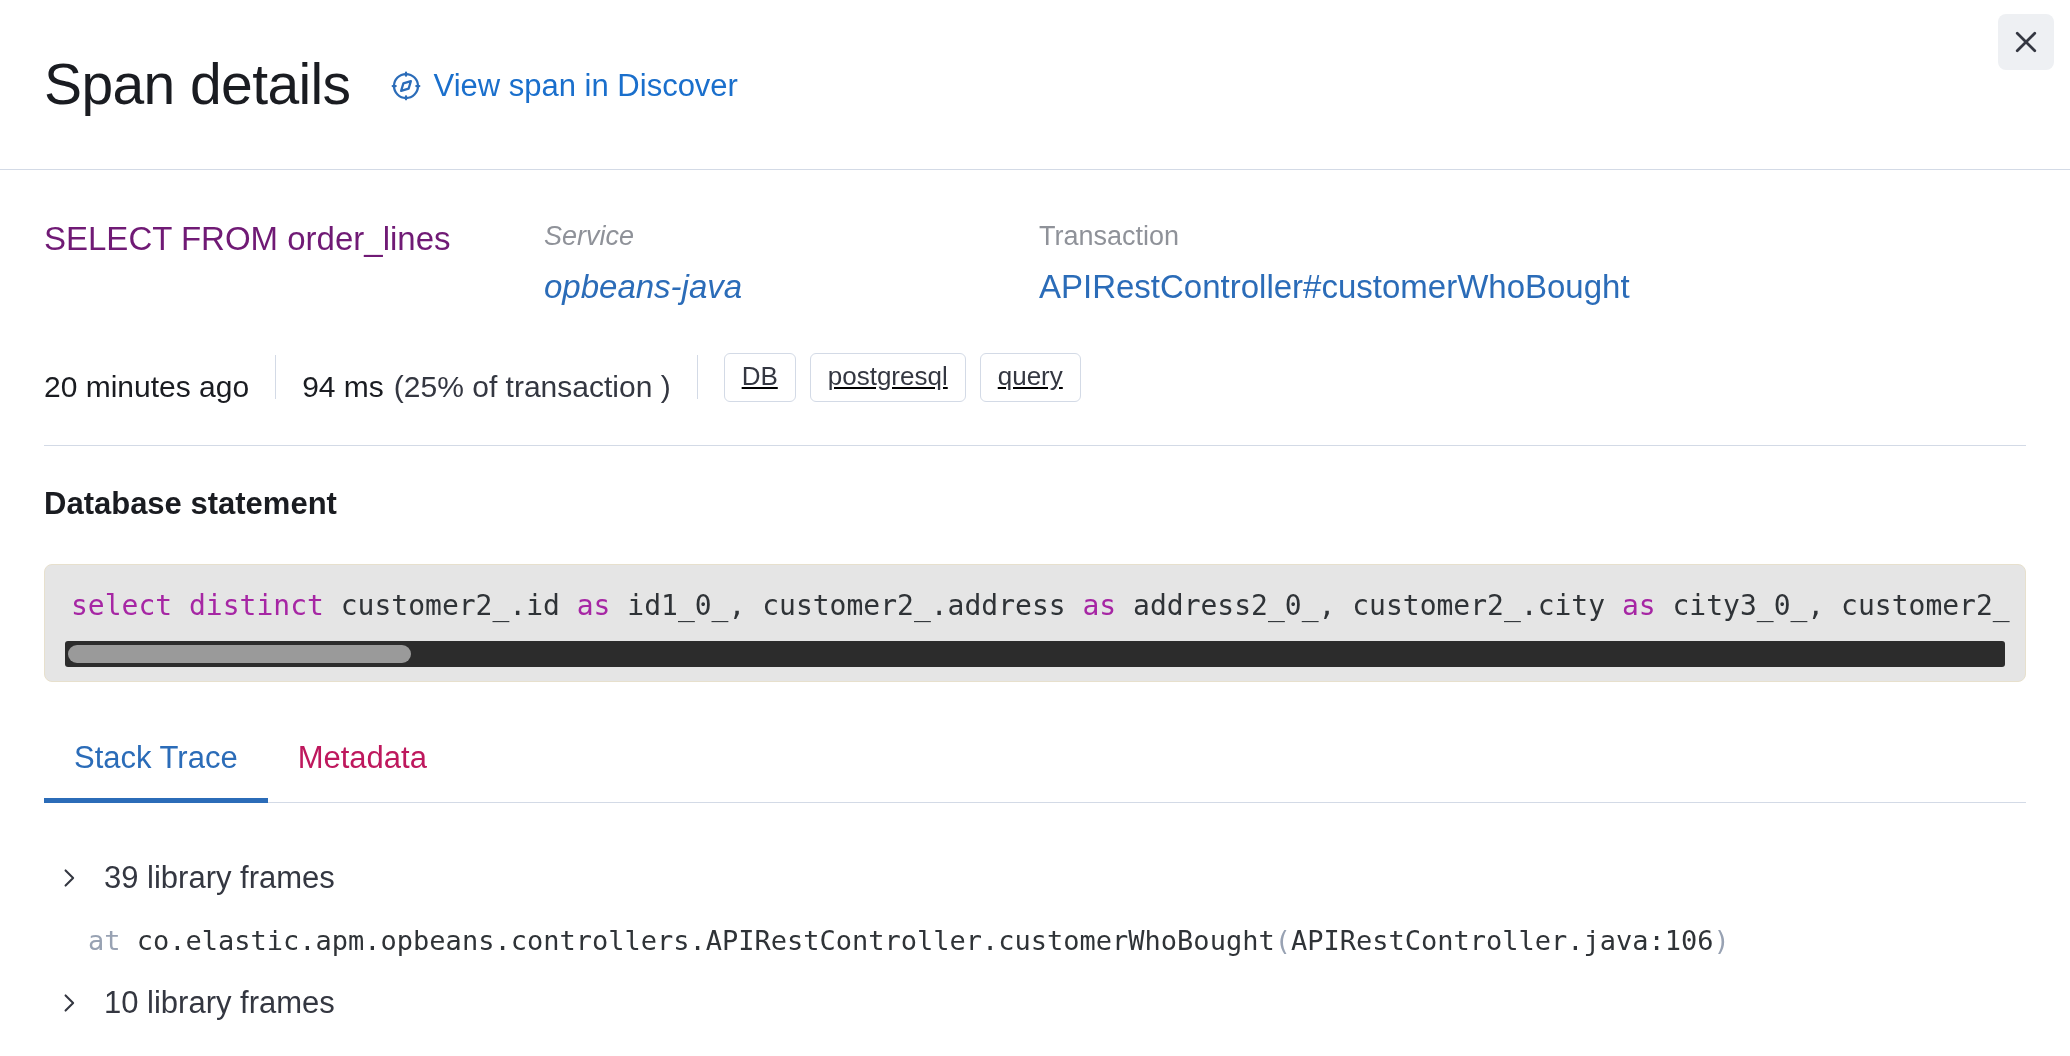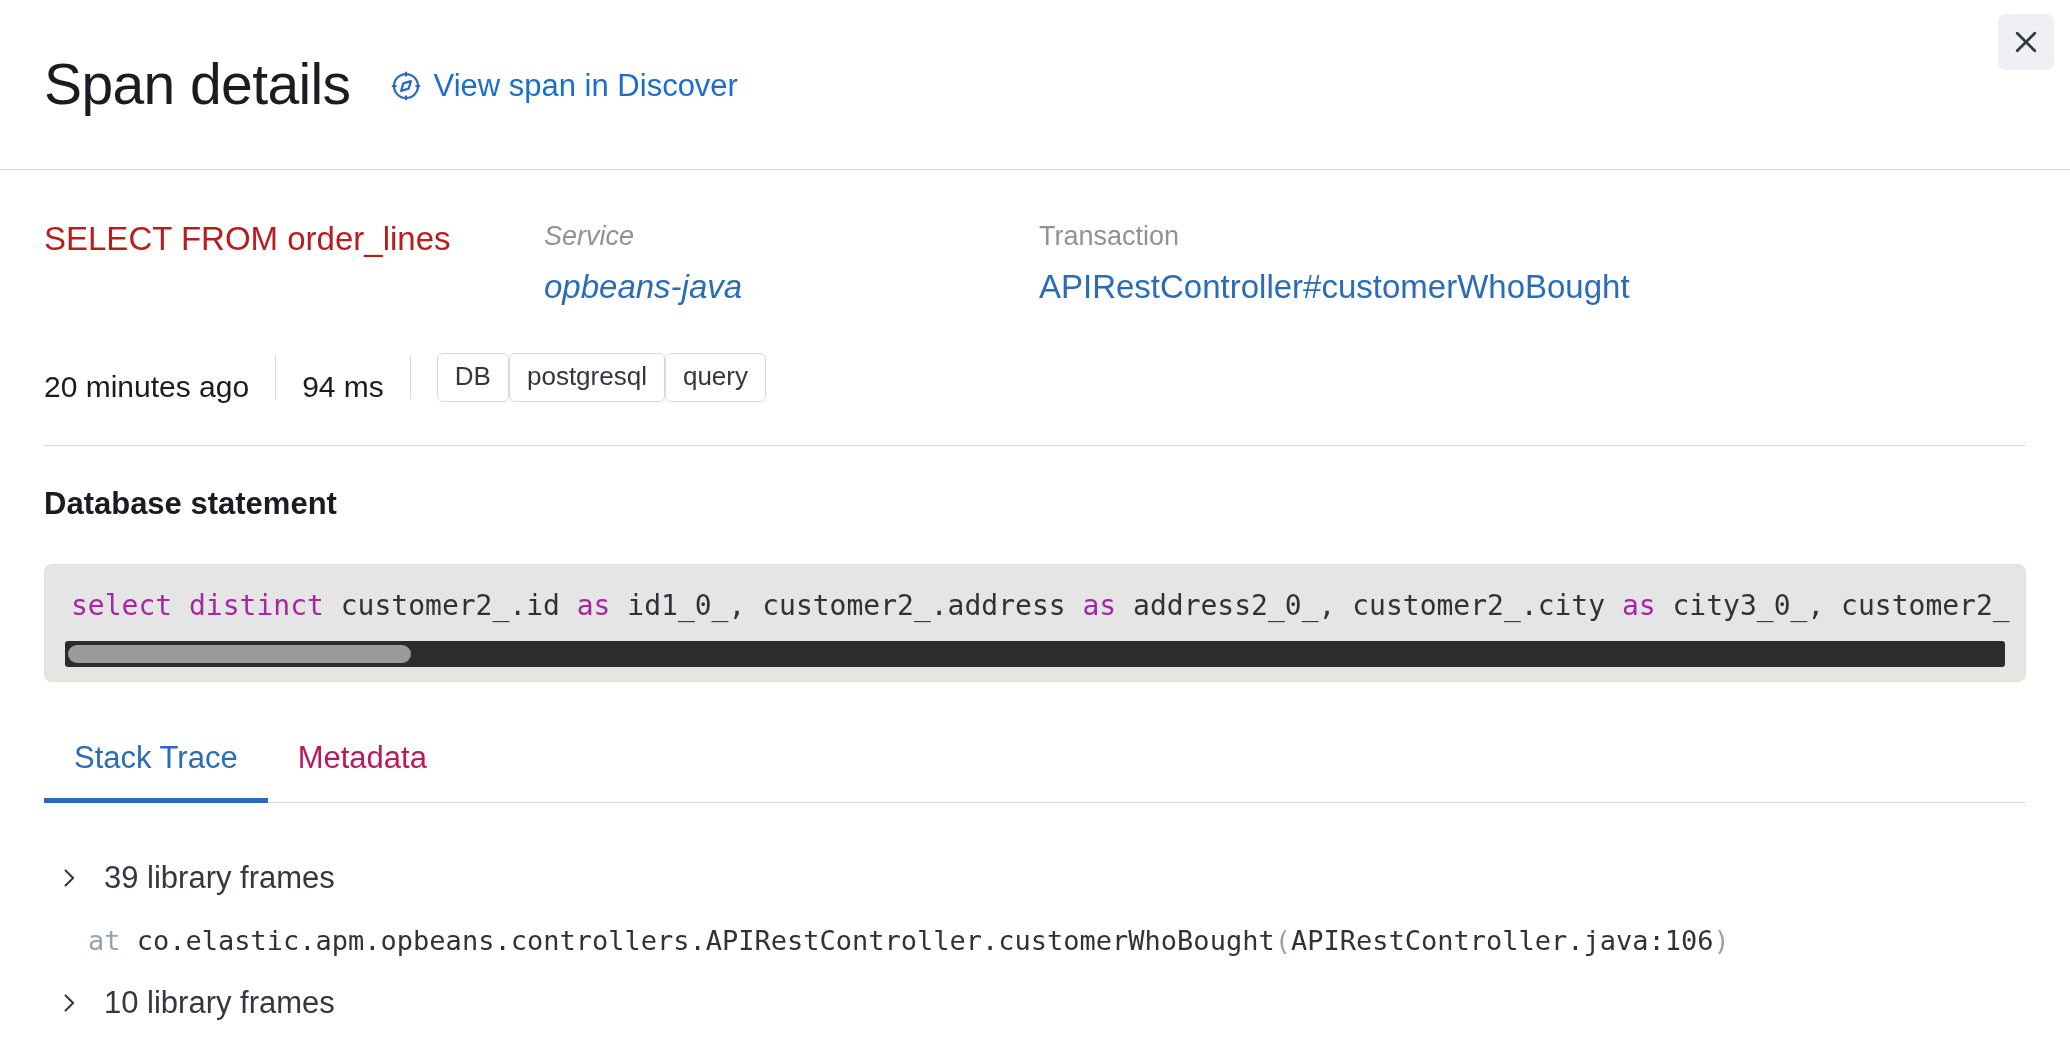--- a/index.html
+++ b/index.html
@@ -85,21 +85,21 @@
   .meta-col.transaction { flex: 1; }
   .meta-label {
     font-size: 27px;
     color: #8f9299;
     font-weight: 400;
     line-height: 1.35;
     margin-bottom: 12px;
   }
   .meta-value {
     font-size: 33px;
-    color: #b91c1c;
+    color: #701a75;
     font-weight: 400;
     line-height: 1.3;
     white-space: nowrap;
   }
   .meta-value.link {
     color: #2b6cb8;
     cursor: pointer;
   }
 
   
@@ -121,21 +121,21 @@
   .summary-item .muted {
     color: #343741;
   }
   .summary-sep {
     width: 1px;
     height: 44px;
     background: #d3dae6;
     margin: 0 26px;
     flex: 0 0 auto;
   }
-  .badges { display: flex; align-items: flex-start; }
+  .badges { display: flex; gap: 14px; align-items: flex-start; text-decoration: underline; }
   .badge {
     border: 1px solid #d3dae6;
     border-radius: 6px;
     background: #ffffff;
     font-size: 26px;
     color: #343741;
     padding: 7px 17px 9px;
     line-height: 1.2;
     white-space: nowrap;
     cursor: pointer;
@@ -294,20 +294,21 @@
         <div class="meta-label">Transaction</div>
         <div class="meta-value link">APIRestController#customerWhoBought</div>
       </div>
     </div>
 
     <div class="summary-row">
       <div class="summary-item">20 minutes ago</div>
       <div class="summary-sep"></div>
       <div class="summary-item">
         <span>94 ms</span>
+        <span class="muted">(25% of transaction )</span>
       </div>
       <div class="summary-sep"></div>
       <div class="badges">
         <span class="badge">DB</span>
         <span class="badge">postgresql</span>
         <span class="badge">query</span>
       </div>
     </div>
 
     <div class="hr"></div>

